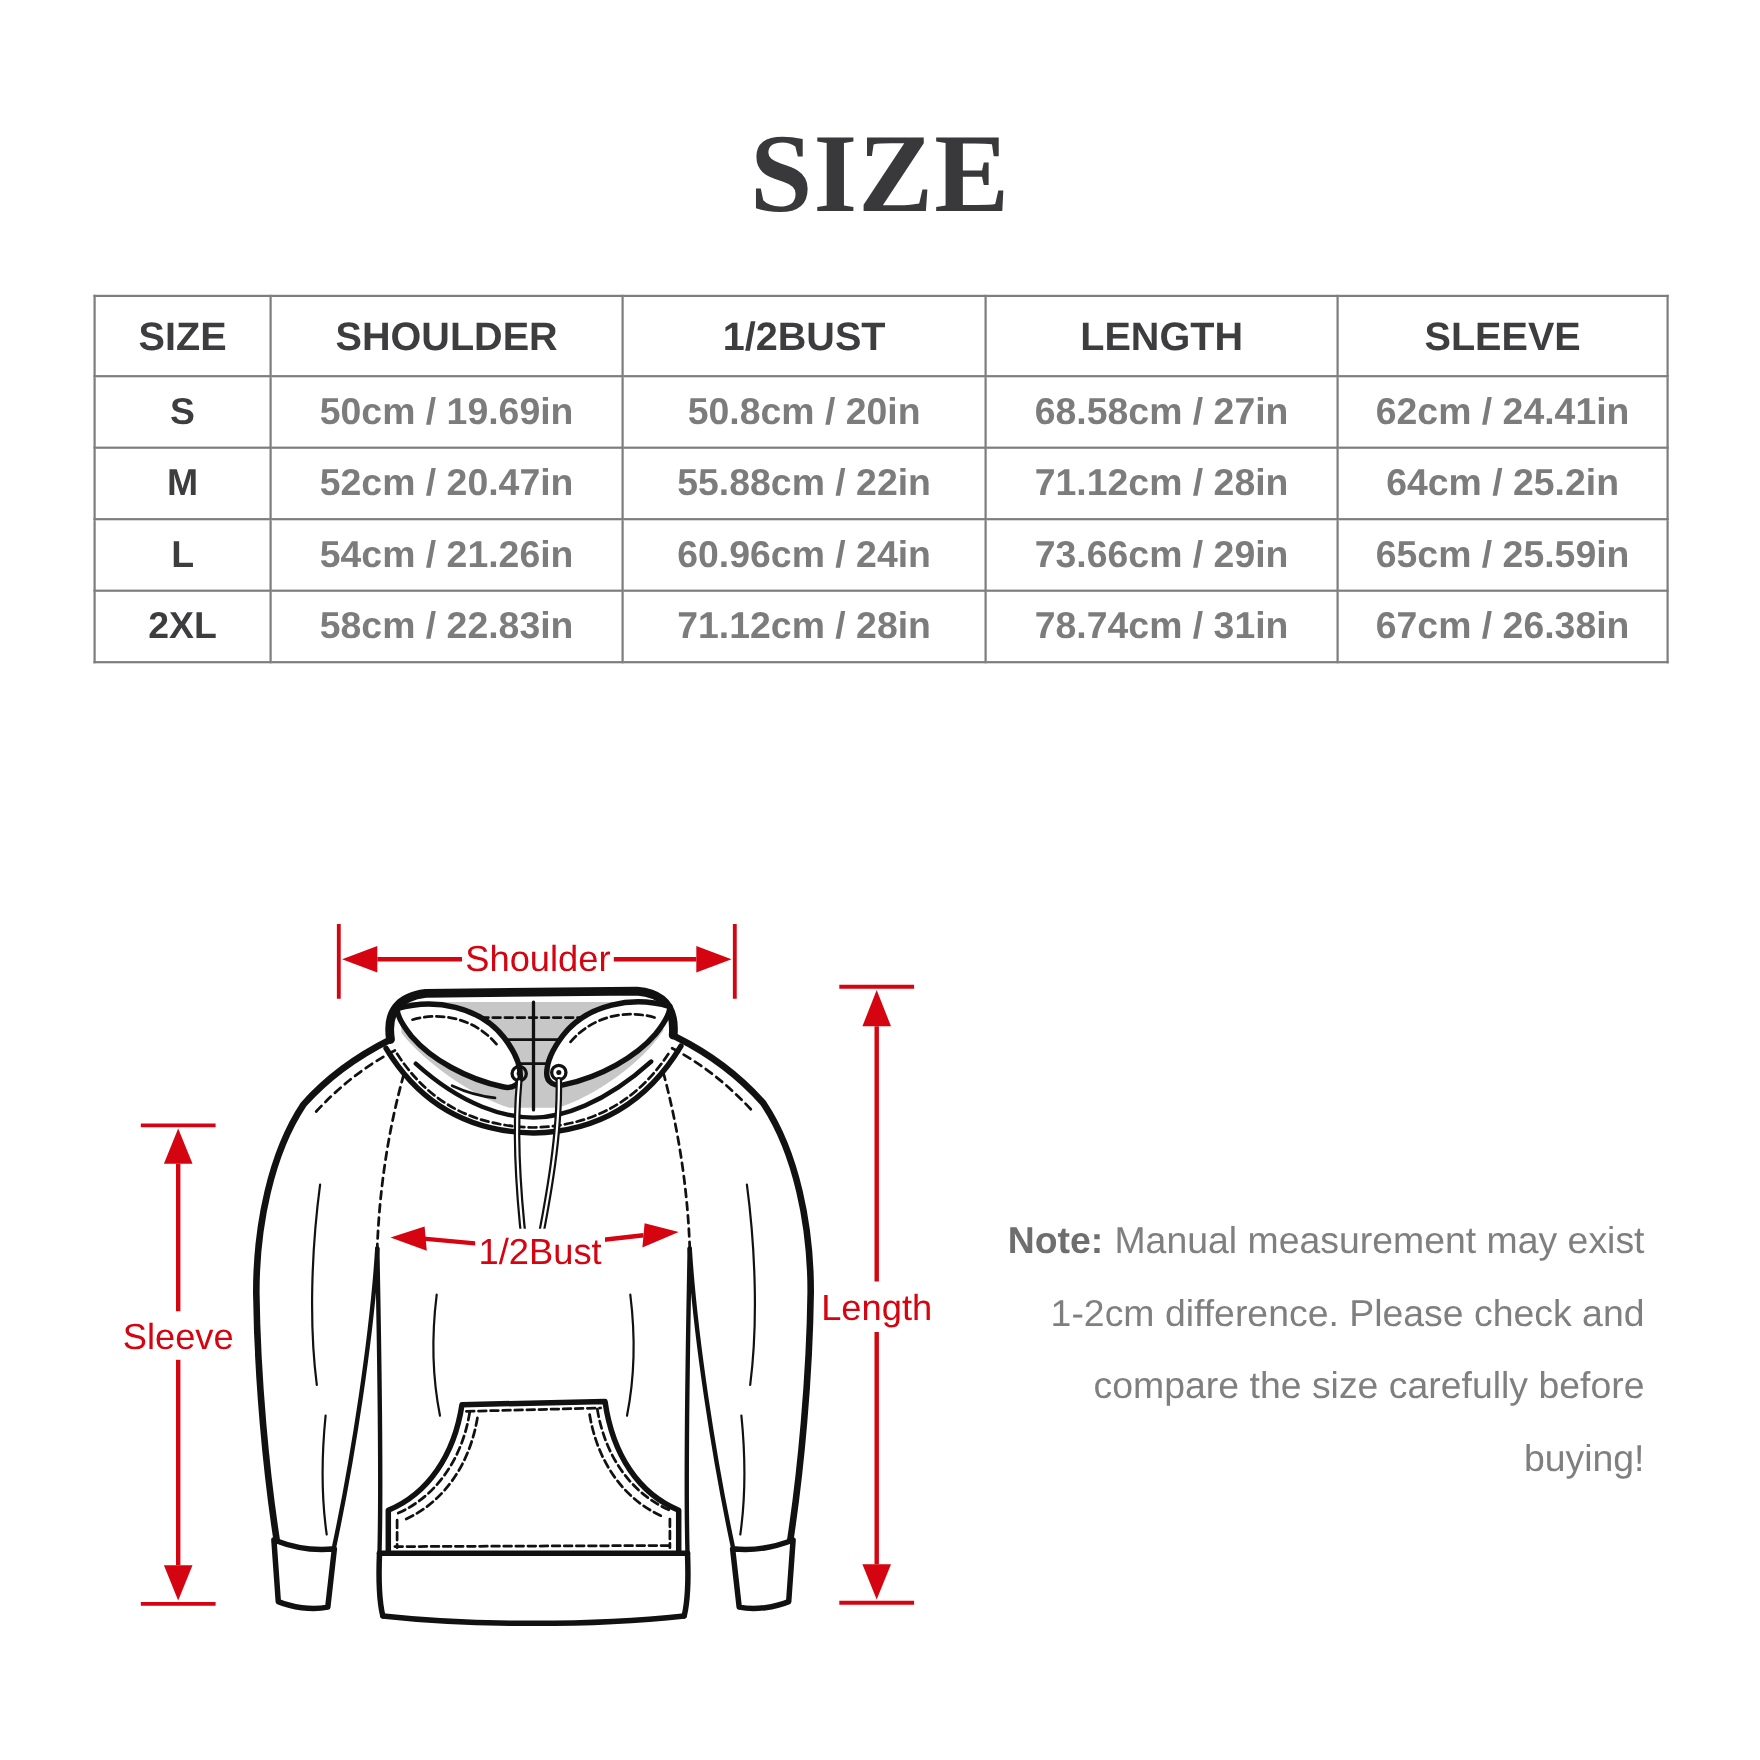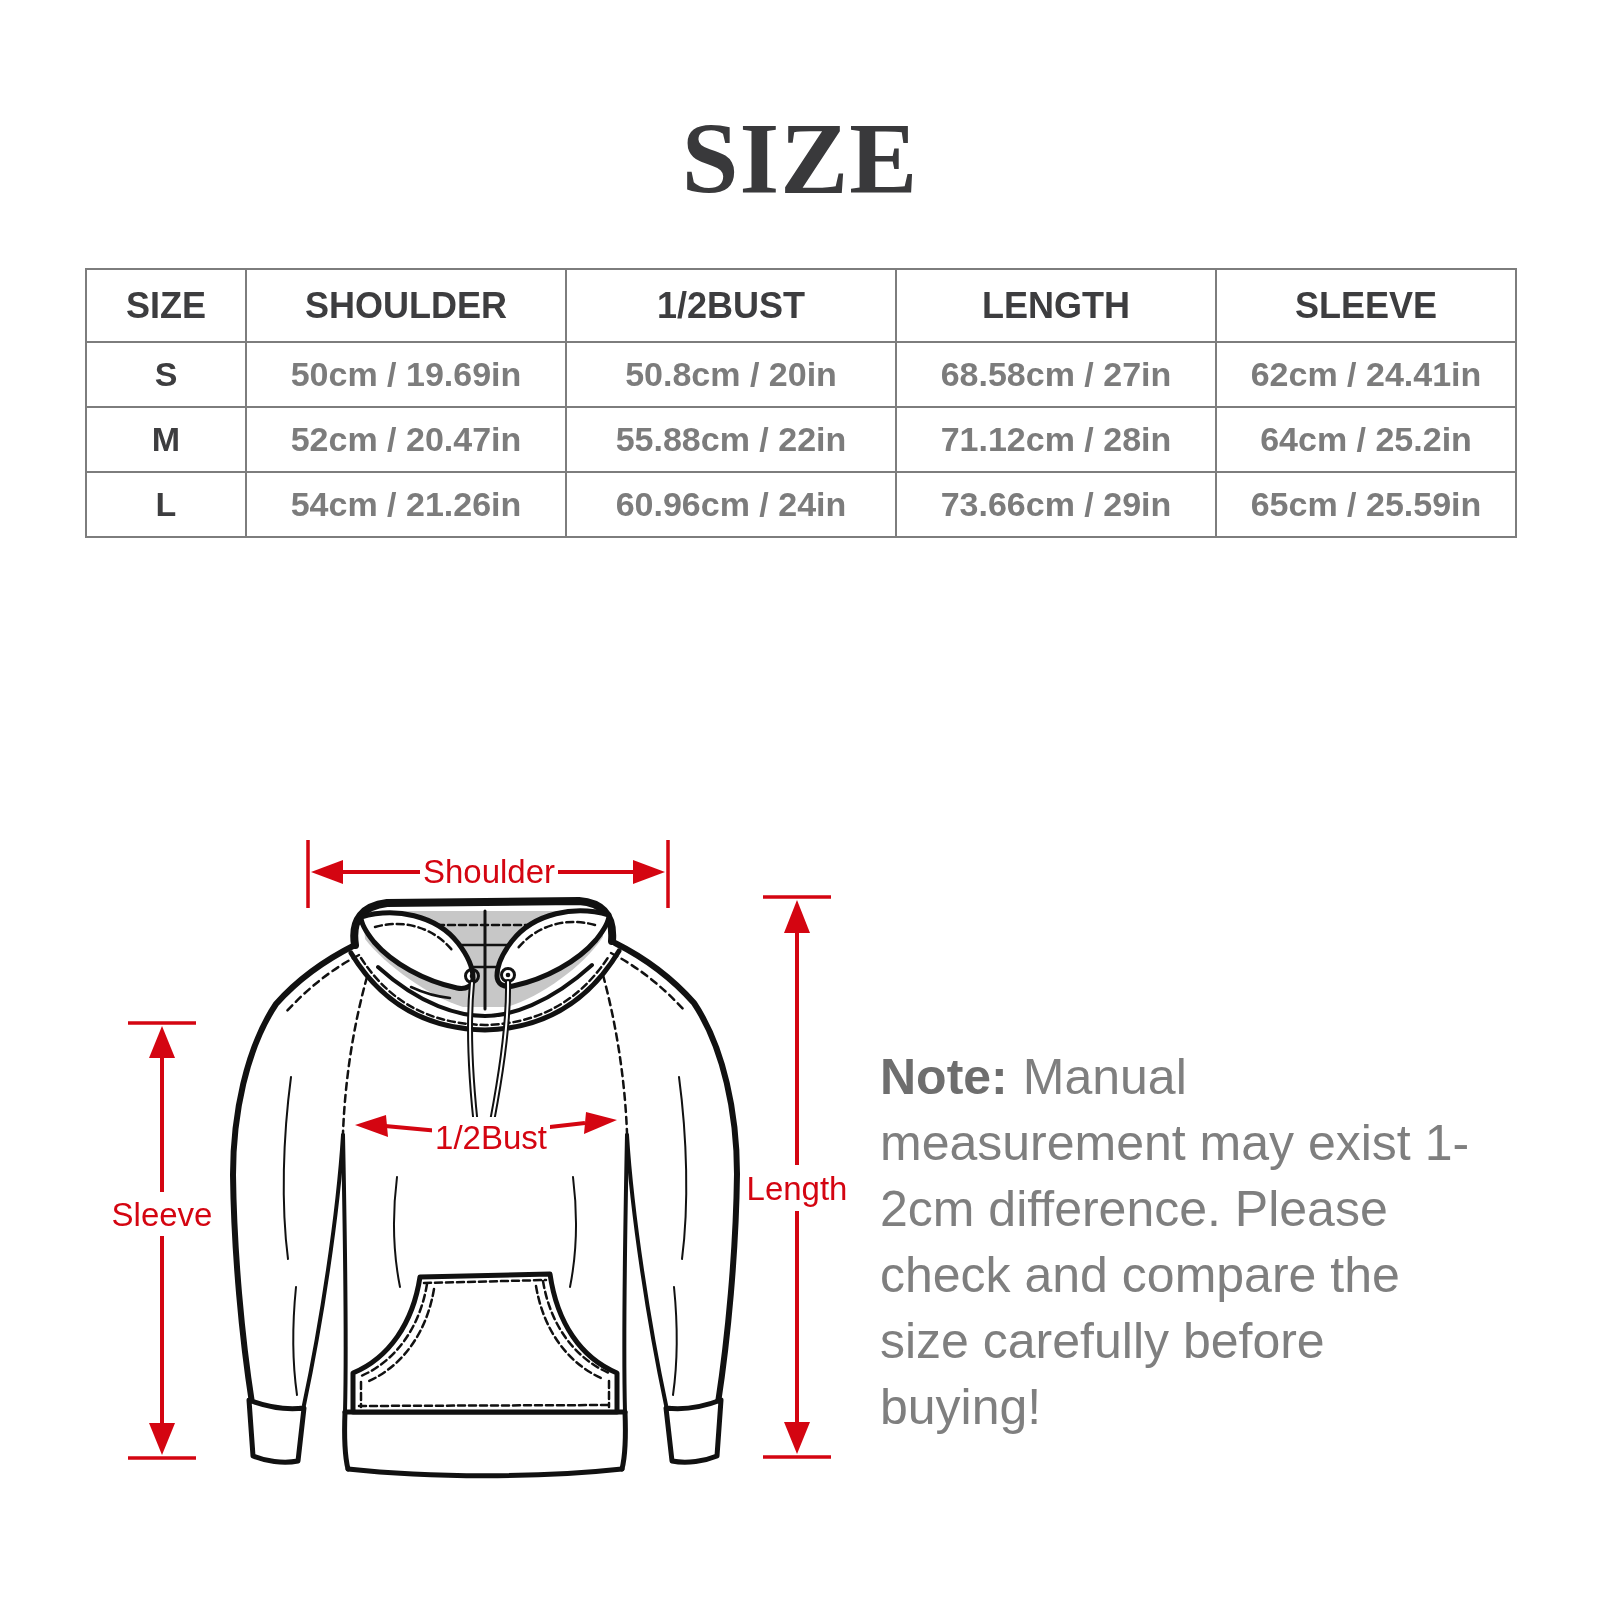--- a/index.html
+++ b/index.html
@@ -22,22 +22,22 @@
     background: #fff;
   }
   table.size-table th { height: 73px; font-size: 36px; font-weight: 700; color: var(--dark-text); }
   table.size-table td { height: 65px; font-size: 34px; font-weight: 700; color: var(--gray-text); }
   table.size-table td.rowlabel { font-weight: 700; color: var(--dark-text); }
 
   .diagram { position: absolute; left: 95px; top: 815px; width: 770px; height: 710px; }
   .diagram svg { display: block; width: 100%; height: 100%; }
 
   .note {
-    position: absolute; left: 880px; top: 1044px; width: 615px;
-    font-size: 50px; line-height: 66px; color: #7f7f7f;
+    position: absolute; left: 880px; top: 1095px; width: 615px;
+    font-size: 34px; line-height: 66px; color: #7f7f7f; text-align: right;
   }
   .note b { color: #6e6e6e; font-weight: 700; margin-right: 0.30em; }
 </style>
 </head>
 <body>
 
 <div class="canvas">
 
   <h1 class="page-title">SIZE</h1>
 
@@ -72,20 +72,27 @@
         <td>55.88cm / 22in</td>
         <td>71.12cm / 28in</td>
         <td>64cm / 25.2in</td>
       </tr>
       <tr>
         <td class="rowlabel">L</td>
         <td>54cm / 21.26in</td>
         <td>60.96cm / 24in</td>
         <td>73.66cm / 29in</td>
         <td>65cm / 25.59in</td>
+      </tr>
+      <tr>
+        <td class="rowlabel">2XL</td>
+        <td>58cm / 22.83in</td>
+        <td>71.12cm / 28in</td>
+        <td>78.74cm / 31in</td>
+        <td>67cm / 26.38in</td>
       </tr>
     </tbody>
   </table>
 
   <div class="diagram">
     <svg viewBox="0 0 770 710" xmlns="http://www.w3.org/2000/svg">
 
       <g stroke="#111" fill="none" stroke-linecap="round" stroke-linejoin="round">
 
         <path stroke-width="6" d="M 260,130 C 232,144 204,163 181,189 C 151,234 138,300 138,360 C 139,438 147,524 157,588"></path>

